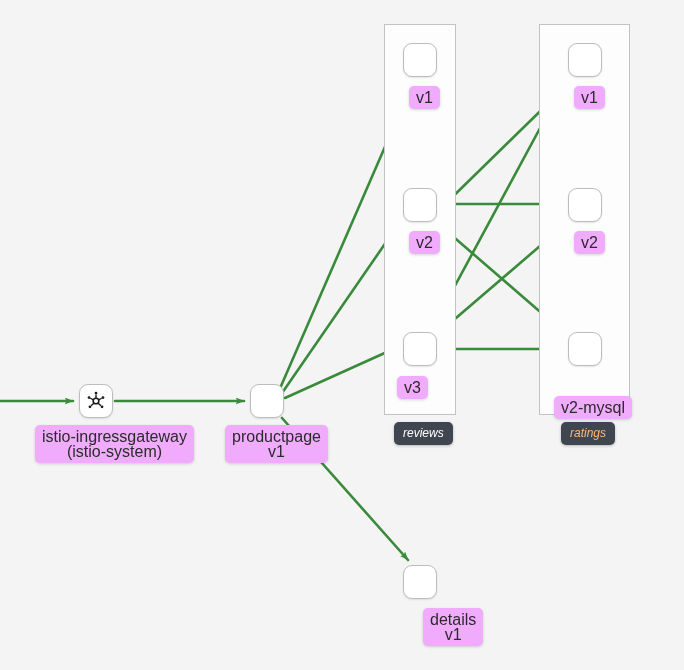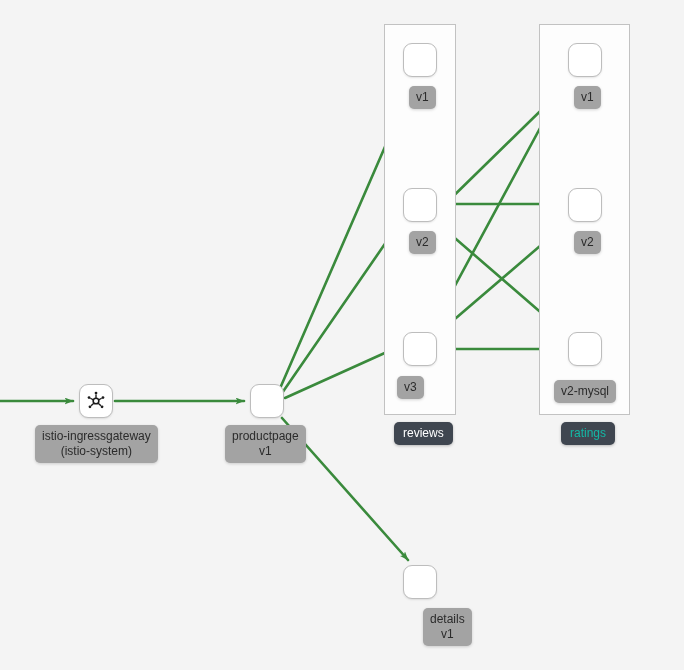--- a/index.html
+++ b/index.html
@@ -46,41 +46,42 @@
     align-items: center;
     justify-content: center;
   }
   .node-icon {
     width: 22px;
     height: 22px;
     display: block;
   }
   .node-label {
     position: absolute;
-    background: #a3a3a3;
+    background: #f0abfc;
     border-radius: 5px;
     box-shadow: 0 1px 3px rgba(0,0,0,0.17);
     color: #2b2b2b;
-    font-size: 12px;
+    font-size: 16px;
     line-height: 15px;
     padding: 4px 7px;
     text-align: center;
     white-space: pre;
   }
   .cluster-badge {
     position: absolute;
     background: #3f4650;
     color: #ffffff;
     border-radius: 5px;
     font-size: 12px;
     line-height: 15px;
     padding: 4px 9px;
     text-align: center;
     white-space: nowrap;
     box-shadow: 0 1px 3px rgba(0,0,0,0.25);
+    font-style: italic;
   }
 </style>
 </head>
 <body>
 
 <div id="graph-canvas">
 
   <svg id="edge-layer" viewBox="0 0 684 670" width="684" height="670">
     <defs>
       <marker id="arrowhead" markerWidth="9" markerHeight="7" refX="8.5" refY="3.5" orient="auto" markerUnits="userSpaceOnUse">
@@ -100,21 +101,21 @@
         <line x1="430" y1="332" x2="566" y2="80" stroke="#3a8a3c"></line>
         <line x1="435" y1="336" x2="568" y2="222" stroke="#3a8a3c"></line>
         <line x1="438" y1="349" x2="563" y2="349" stroke="#3a8a3c"></line>
       </g>
   </svg>
 
   <div id="clusters-group">
       <div class="cluster-box" style="left: 384px; top: 24px; width: 72px; height: 391px; border-color: rgb(194, 194, 194);"></div>
       <div class="cluster-badge" style="left: 394px; top: 422px; background: rgb(63, 70, 80); color: rgb(255, 255, 255);">reviews</div>
       <div class="cluster-box" style="left: 539px; top: 24px; width: 91px; height: 391px; border-color: rgb(194, 194, 194);"></div>
-      <div class="cluster-badge" style="left: 561px; top: 422px; background: rgb(63, 70, 80); color: #14b8a6;">ratings</div>
+      <div class="cluster-badge" style="left: 561px; top: 422px; background: rgb(63, 70, 80); color: #fdba74;">ratings</div>
     </div>
   <div id="nodes-group">
       <div class="node" style="left: 79px; top: 384px; border-color: rgb(189, 189, 189);">
         <svg class="node-icon" viewBox="0 0 24 24">
           <circle cx="12" cy="12" r="3.1" fill="none" stroke="#1b1b1b" stroke-width="1.7"></circle>
           <circle cx="12" cy="3.4" r="1.5" fill="#1b1b1b"></circle>
           <circle cx="4.4" cy="8.2" r="1.5" fill="#1b1b1b"></circle>
           <circle cx="19.6" cy="8.2" r="1.5" fill="#1b1b1b"></circle>
           <circle cx="5.4" cy="18.4" r="1.5" fill="#1b1b1b"></circle>
           <circle cx="18.6" cy="18.4" r="1.5" fill="#1b1b1b"></circle>
@@ -134,19 +135,19 @@
       <div class="node-label" style="left: 409px; top: 86px;">v1</div>
       <div class="node" style="left: 403px; top: 188px; border-color: rgb(189, 189, 189);"></div>
       <div class="node-label" style="left: 409px; top: 231px;">v2</div>
       <div class="node" style="left: 403px; top: 332px; border-color: rgb(189, 189, 189);"></div>
       <div class="node-label" style="left: 397px; top: 376px;">v3</div>
       <div class="node" style="left: 568px; top: 43px; border-color: rgb(189, 189, 189);"></div>
       <div class="node-label" style="left: 574px; top: 86px;">v1</div>
       <div class="node" style="left: 568px; top: 188px; border-color: rgb(189, 189, 189);"></div>
       <div class="node-label" style="left: 574px; top: 231px;">v2</div>
       <div class="node" style="left: 568px; top: 332px; border-color: rgb(189, 189, 189);"></div>
-      <div class="node-label" style="left: 554px; top: 380px;">v2-mysql</div>
+      <div class="node-label" style="left: 554px; top: 396px;">v2-mysql</div>
       <div class="node" style="left: 403px; top: 565px; border-color: rgb(189, 189, 189);"></div>
       <div class="node-label" style="left: 396px; top: 608px; margin-left: 27px;">details
 v1</div>
     </div>
 
 </div>
 
 </body></html>

